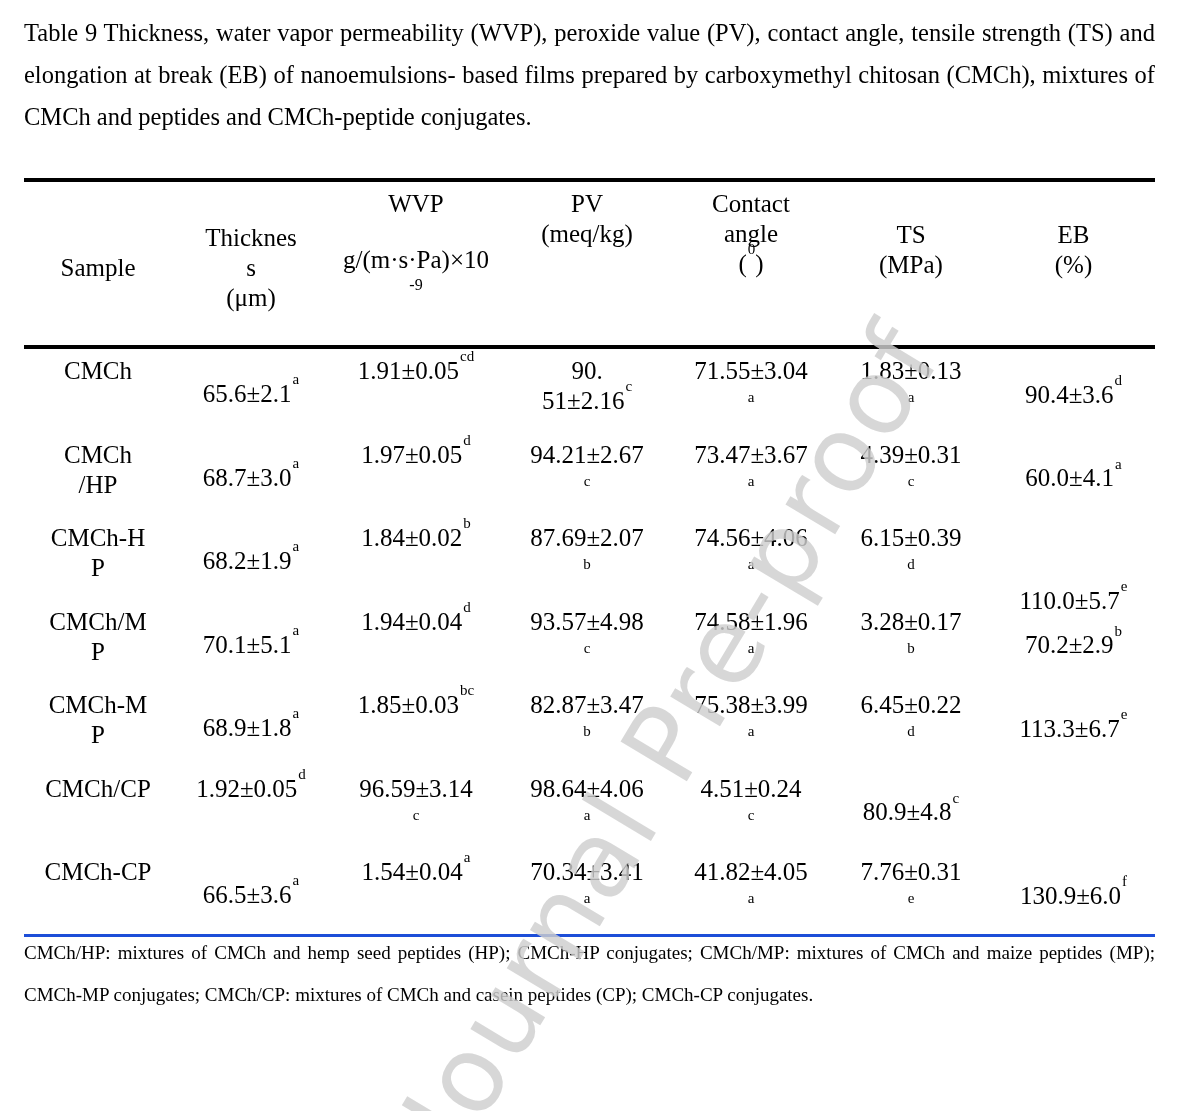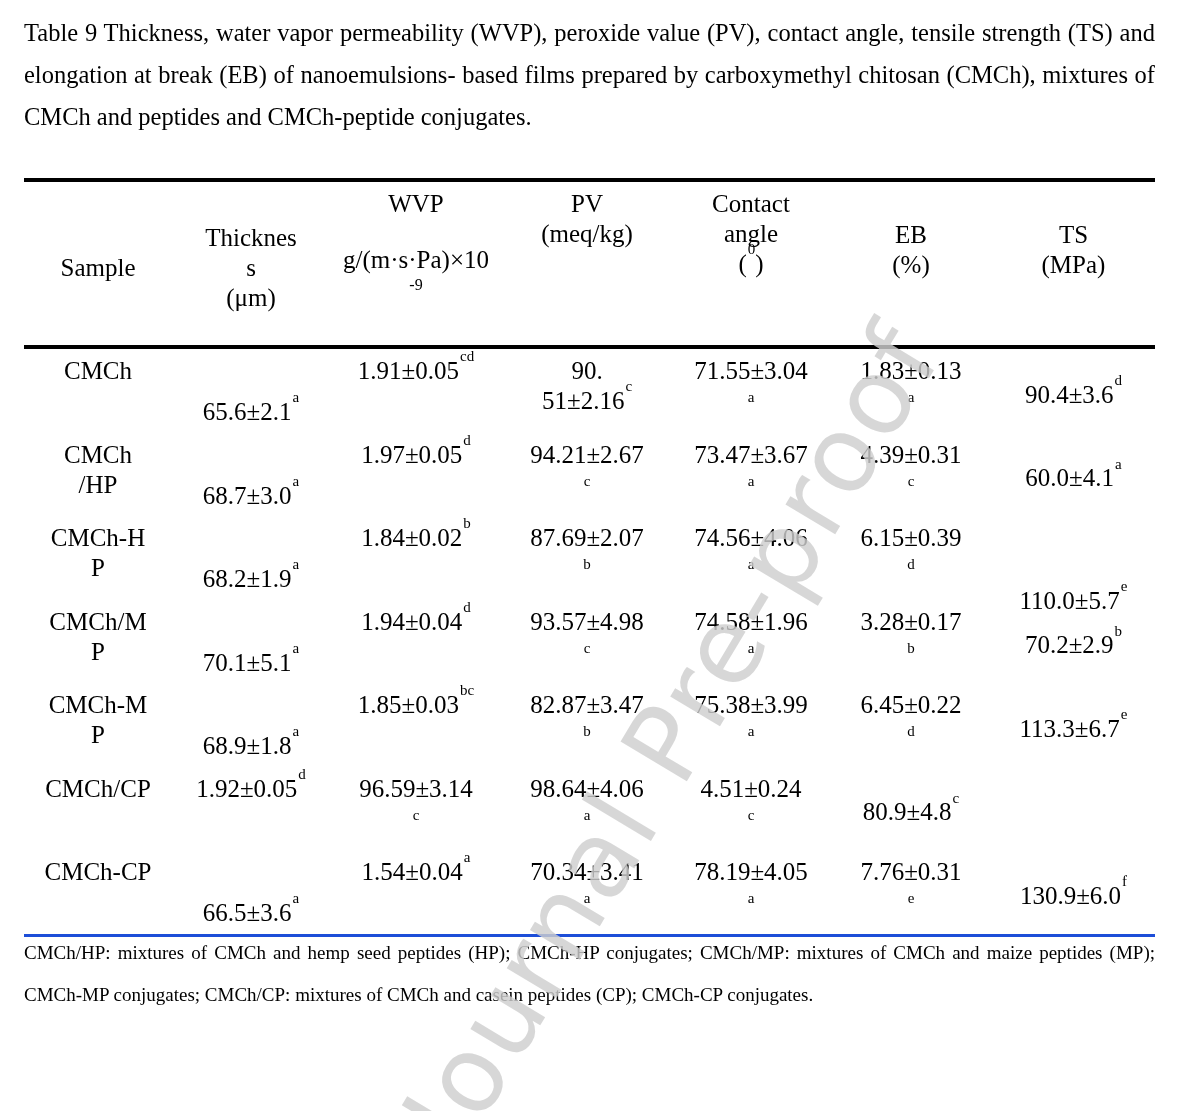--- a/index.html
+++ b/index.html
@@ -12,21 +12,21 @@
   .tbl{position:absolute;left:24px;top:178px;width:1131px;z-index:1;}
   .grid{display:grid;grid-template-columns:148px 158px 172px 170px 158px 162px 163px;}
   .hrow{height:163px;border-top:4px solid #000;border-bottom:4px solid #000;}
   .drow{height:83.5px;}
   .tbl-bottom{border-bottom:3px solid #1d4ed8;}
   .cell{display:flex;flex-direction:column;align-items:center;text-align:left;
         font-size:25px;line-height:1.2;padding-top:7px;}
   .cell .ln{white-space:nowrap;}
   .vcenter{justify-content:center;padding-top:8px;}
   .padded{padding-top:38px;}
-  .th-offset{padding-top:48px;}
+  .th-offset{padding-top:30px;}
   .low{justify-content:flex-end;padding-top:0;transform:translateY(16px);}
   sup,.supline{font-size:15px;}
   sup{position:relative;top:-0.55em;margin-left:1px;line-height:0;}
   .supline{line-height:22px;}
   .unit-gap{margin-top:26px;}
   .exp{font-size:16px;line-height:20px;}
   
   .footnotes{position:absolute;left:24px;top:932px;width:1131px;font-size:19px;line-height:42px;}
   .footnotes p{margin:0;}
   .fn-just{text-align:justify;}
@@ -66,27 +66,27 @@
       <div class="cell">
         <div class="ln">PV</div>
         <div class="ln">(meq/kg)</div>
       </div>
       <div class="cell">
         <div class="ln">Contact</div>
         <div class="ln">angle</div>
         <div class="ln"><span>(</span><sup>0</sup><span>)</span></div>
       </div>
       <div class="cell padded">
+        <div class="ln">TS</div>
+        <div class="ln">(MPa)</div>
+      </div>
+      <div class="cell padded">
         <div class="ln">EB</div>
         <div class="ln">(%)</div>
       </div>
-      <div class="cell padded">
-        <div class="ln">TS</div>
-        <div class="ln">(MPa)</div>
-      </div>
     </div>
 
     <div class="grid drow">
       <div class="cell">
         <div class="ln">CMCh</div>
         <div class="ln"></div>
       </div>
       <div class="cell th-offset">
         <div class="ln"><span>65.6±2.1</span><sup>a</sup></div>
       </div>
@@ -256,21 +256,21 @@
         <div class="ln"><span>66.5±3.6</span><sup>a</sup></div>
       </div>
       <div class="cell">
         <div class="ln"><span>1.54±0.04</span><sup>a</sup></div>
       </div>
       <div class="cell">
         <div class="ln">70.34±3.41</div>
         <div class="ln supline">a</div>
       </div>
       <div class="cell">
-        <div class="ln">78.19±4.05</div>
+        <div class="ln">41.82±4.05</div>
         <div class="ln supline">a</div>
       </div>
       <div class="cell">
         <div class="ln">7.76±0.31</div>
         <div class="ln supline">e</div>
       </div>
       <div class="cell vcenter">
         <div class="ln"><span>130.9±6.0</span><sup>f</sup></div>
       </div>
     </div>

